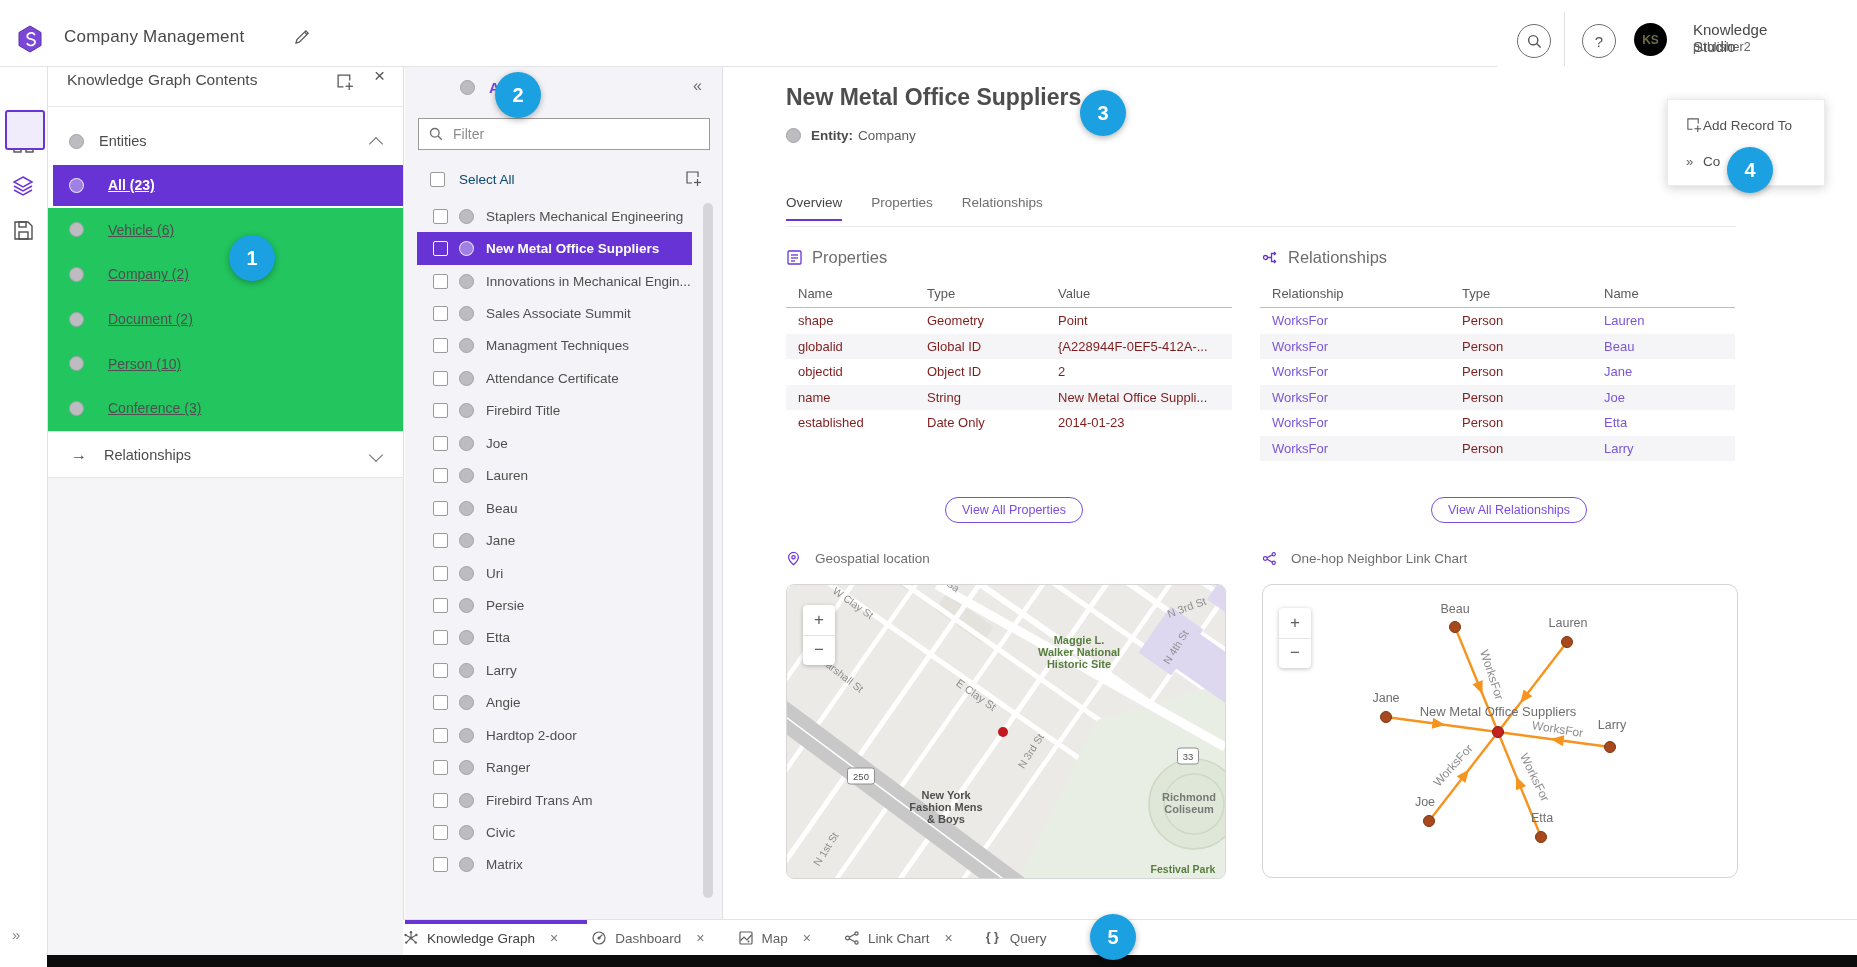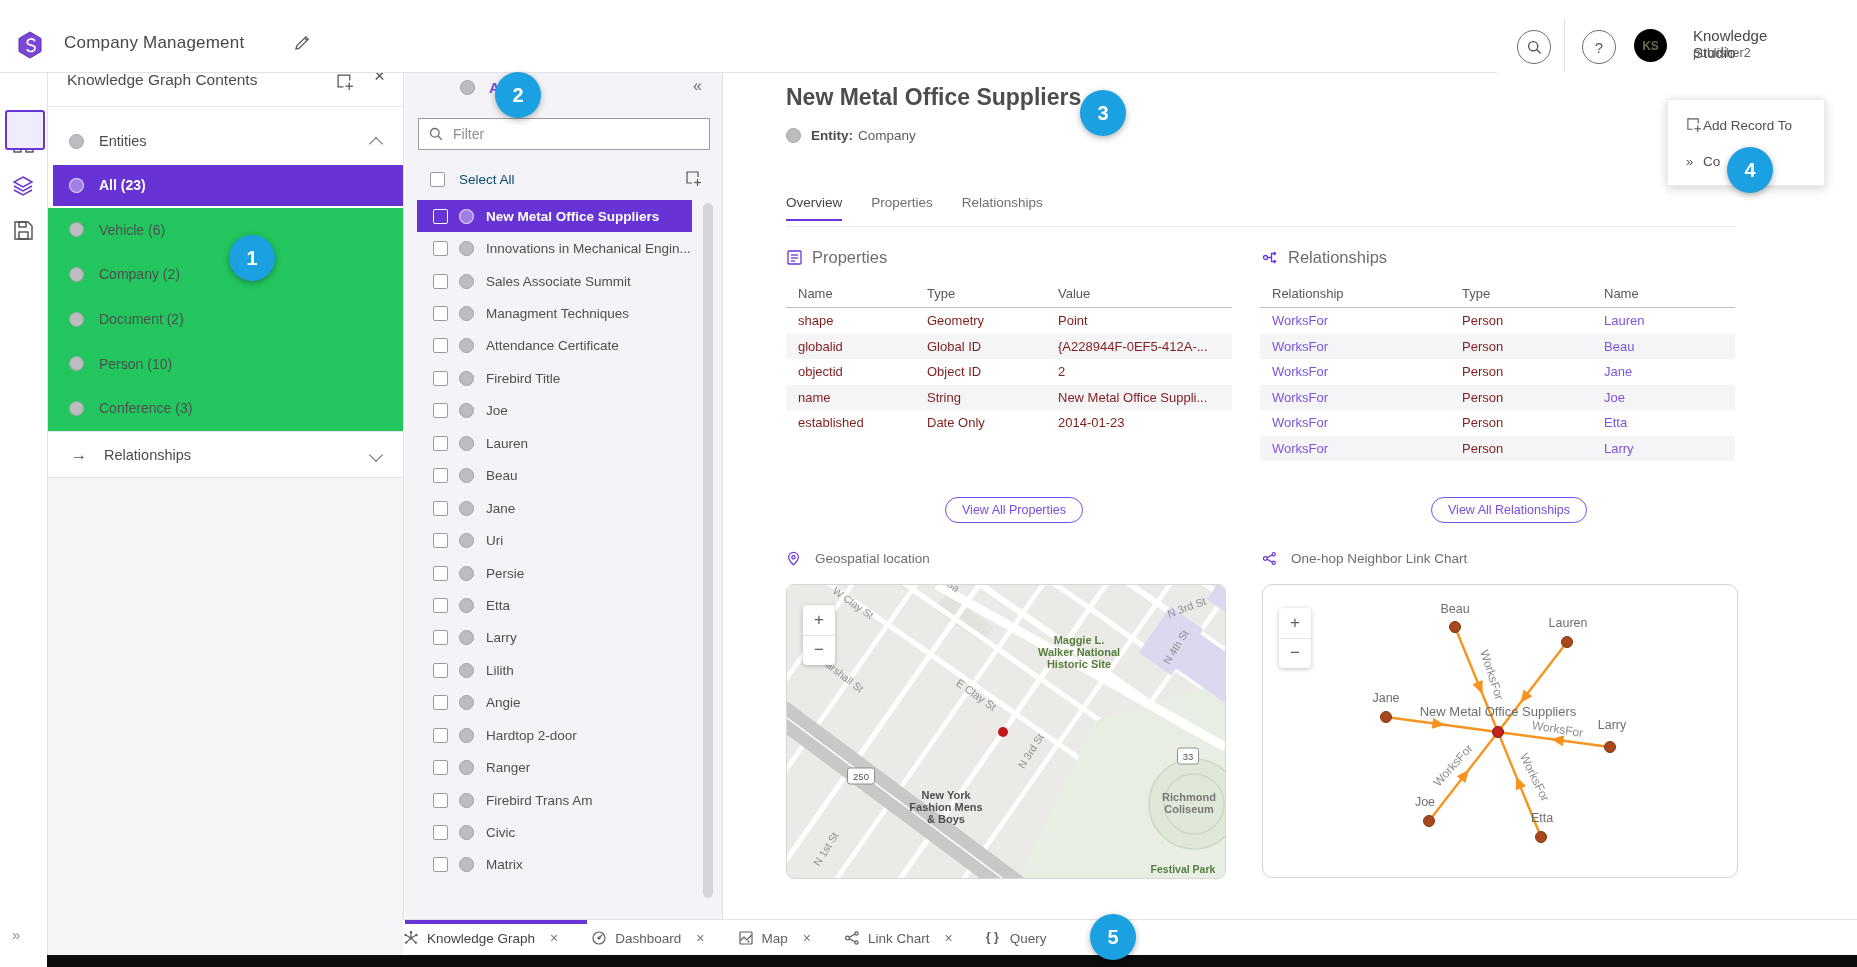--- a/index.html
+++ b/index.html
@@ -1,20 +1,20 @@
 <!DOCTYPE html>
 <html><head>
 <meta charset="utf-8">
 <style>
   html,body{margin:0;padding:0;background:#fff;}
   .stage{position:relative;width:1857px;height:967px;overflow:hidden;background:#fff;
          font-family:"Liberation Sans",sans-serif;color:#4a4a4a;}
   .abs{position:absolute;}
   
-  .topbar{left:0;top:18px;width:1497px;height:54px;background:#fff;border-bottom:1px solid #e3e3e6;z-index:5;}
+  .topbar{left:0;top:12px;width:1497px;height:54px;background:#fff;border-bottom:1px solid #e3e3e6;z-index:5;}
   .logo{left:16px;top:13px;width:28px;height:28px;}
   .app-title{left:64px;top:15px;font-size:17px;color:#484848;letter-spacing:.2px;}
   .edit-pencil{left:293px;top:16px;width:18px;height:18px;color:#5c5c5c;}
   .tb-circle{width:32px;height:32px;border:1px solid #6e6e6e;border-radius:50%;display:flex;align-items:center;justify-content:center;color:#555;}
   .searchbtn{left:1517px;top:12px;}
   .tb-div{left:1564px;top:0;width:1px;height:54px;background:#e0e0e0;}
   .helpbtn{left:1582px;top:12px;font-size:15px;}
   .avatar{left:1634px;top:11px;width:33px;height:33px;border-radius:50%;background:#000000;color:#6e6a47;
           display:flex;align-items:center;justify-content:center;font-size:12px;font-weight:bold;}
   .user-name{left:1693px;top:9px;font-size:15px;color:#474747;}
@@ -32,21 +32,21 @@
   .ent-head{left:0;top:65px;width:356px;height:44px;display:flex;align-items:center;}
   .circ{width:15px;height:15px;border-radius:50%;background:#bcbcc1;border:1px solid #a2a2a8;box-sizing:border-box;flex:none;}
   .ent-head .circ{margin-left:22px;}
   .ent-head-lbl{margin-left:15px;font-size:14.5px;color:#4c4c4c;}
   .chev{width:9px;height:9px;border-right:1.6px solid #6e6e6e;border-bottom:1.6px solid #6e6e6e;display:inline-block;}
   .chev-up{transform:rotate(-135deg);} .chev-down{transform:rotate(45deg);}
   .ent-head .chev{position:absolute;right:22px;top:20px;}
   #entity-list{left:0;top:109px;width:356px;}
   .ent-row{position:relative;height:44.6px;display:flex;align-items:center;background:#22c55e;}
   .ent-row .circ{margin-left:22px;}
-  .ent-row .lbl{margin-left:15px;font-size:14px;color:#4f4f4f;}
+  .ent-row .lbl{margin-left:24px;font-size:14px;color:#4f4f4f;text-decoration:underline;}
   .ent-row.sel{background:#6733d4;margin:2px 0 2px 6px;height:40.6px;}
   .ent-row.sel .lbl{color:#fff;font-weight:bold;}
   .ent-row.sel .circ{background:rgba(255,255,255,.38);border-color:rgba(255,255,255,.75);margin-left:16px;}
   .rel-row{left:0;top:377px;width:356px;height:45px;background:#fff;border-top:1px solid #e6e6e8;border-bottom:1px solid #e6e6e8;display:flex;align-items:center;}
   .rel-arrow{margin-left:24px;font-size:16px;color:#4f4f4f;}
   .rel-lbl{margin-left:17px;font-size:14.5px;color:#4c4c4c;}
   .rel-row .chev{position:absolute;right:22px;}
   
   .listpanel{left:405px;top:54px;width:317px;height:865px;background:#f4f3f7;border-right:1px solid #e0e0e3;z-index:3;overflow:hidden;}
   .lp-circ{left:55px;top:26px;}
@@ -256,20 +256,25 @@
       <span class="lbl">Select All</span>
       <span class="add">
         <svg viewBox="0 0 17 17" fill="none" stroke="currentColor" stroke-width="1.2">
             <path d="M13 7 V2 H2 v11 h5"></path>
             <line x1="12.5" y1="9" x2="12.5" y2="16"></line>
             <line x1="9" y1="12.5" x2="16" y2="12.5"></line>
           </svg>
       </span>
     </div>
     <div class="abs" id="record-list">
+        <div class="rec-row">
+          <span class="cb"></span>
+          <span class="circ"></span>
+          <span class="lbl">Staplers Mechanical Engineering</span>
+        </div>
         <div class="rec-row sel">
           <span class="cb"></span>
           <span class="circ"></span>
           <span class="lbl">New Metal Office Suppliers</span>
         </div>
         <div class="rec-row">
           <span class="cb"></span>
           <span class="circ"></span>
           <span class="lbl">Innovations in Mechanical Engin...</span>
         </div>
@@ -325,25 +330,20 @@
         </div>
         <div class="rec-row">
           <span class="cb"></span>
           <span class="circ"></span>
           <span class="lbl">Etta</span>
         </div>
         <div class="rec-row">
           <span class="cb"></span>
           <span class="circ"></span>
           <span class="lbl">Larry</span>
-        </div>
-        <div class="rec-row">
-          <span class="cb"></span>
-          <span class="circ"></span>
-          <span class="lbl">Lilith</span>
         </div>
         <div class="rec-row">
           <span class="cb"></span>
           <span class="circ"></span>
           <span class="lbl">Angie</span>
         </div>
         <div class="rec-row">
           <span class="cb"></span>
           <span class="circ"></span>
           <span class="lbl">Hardtop 2-door</span>

